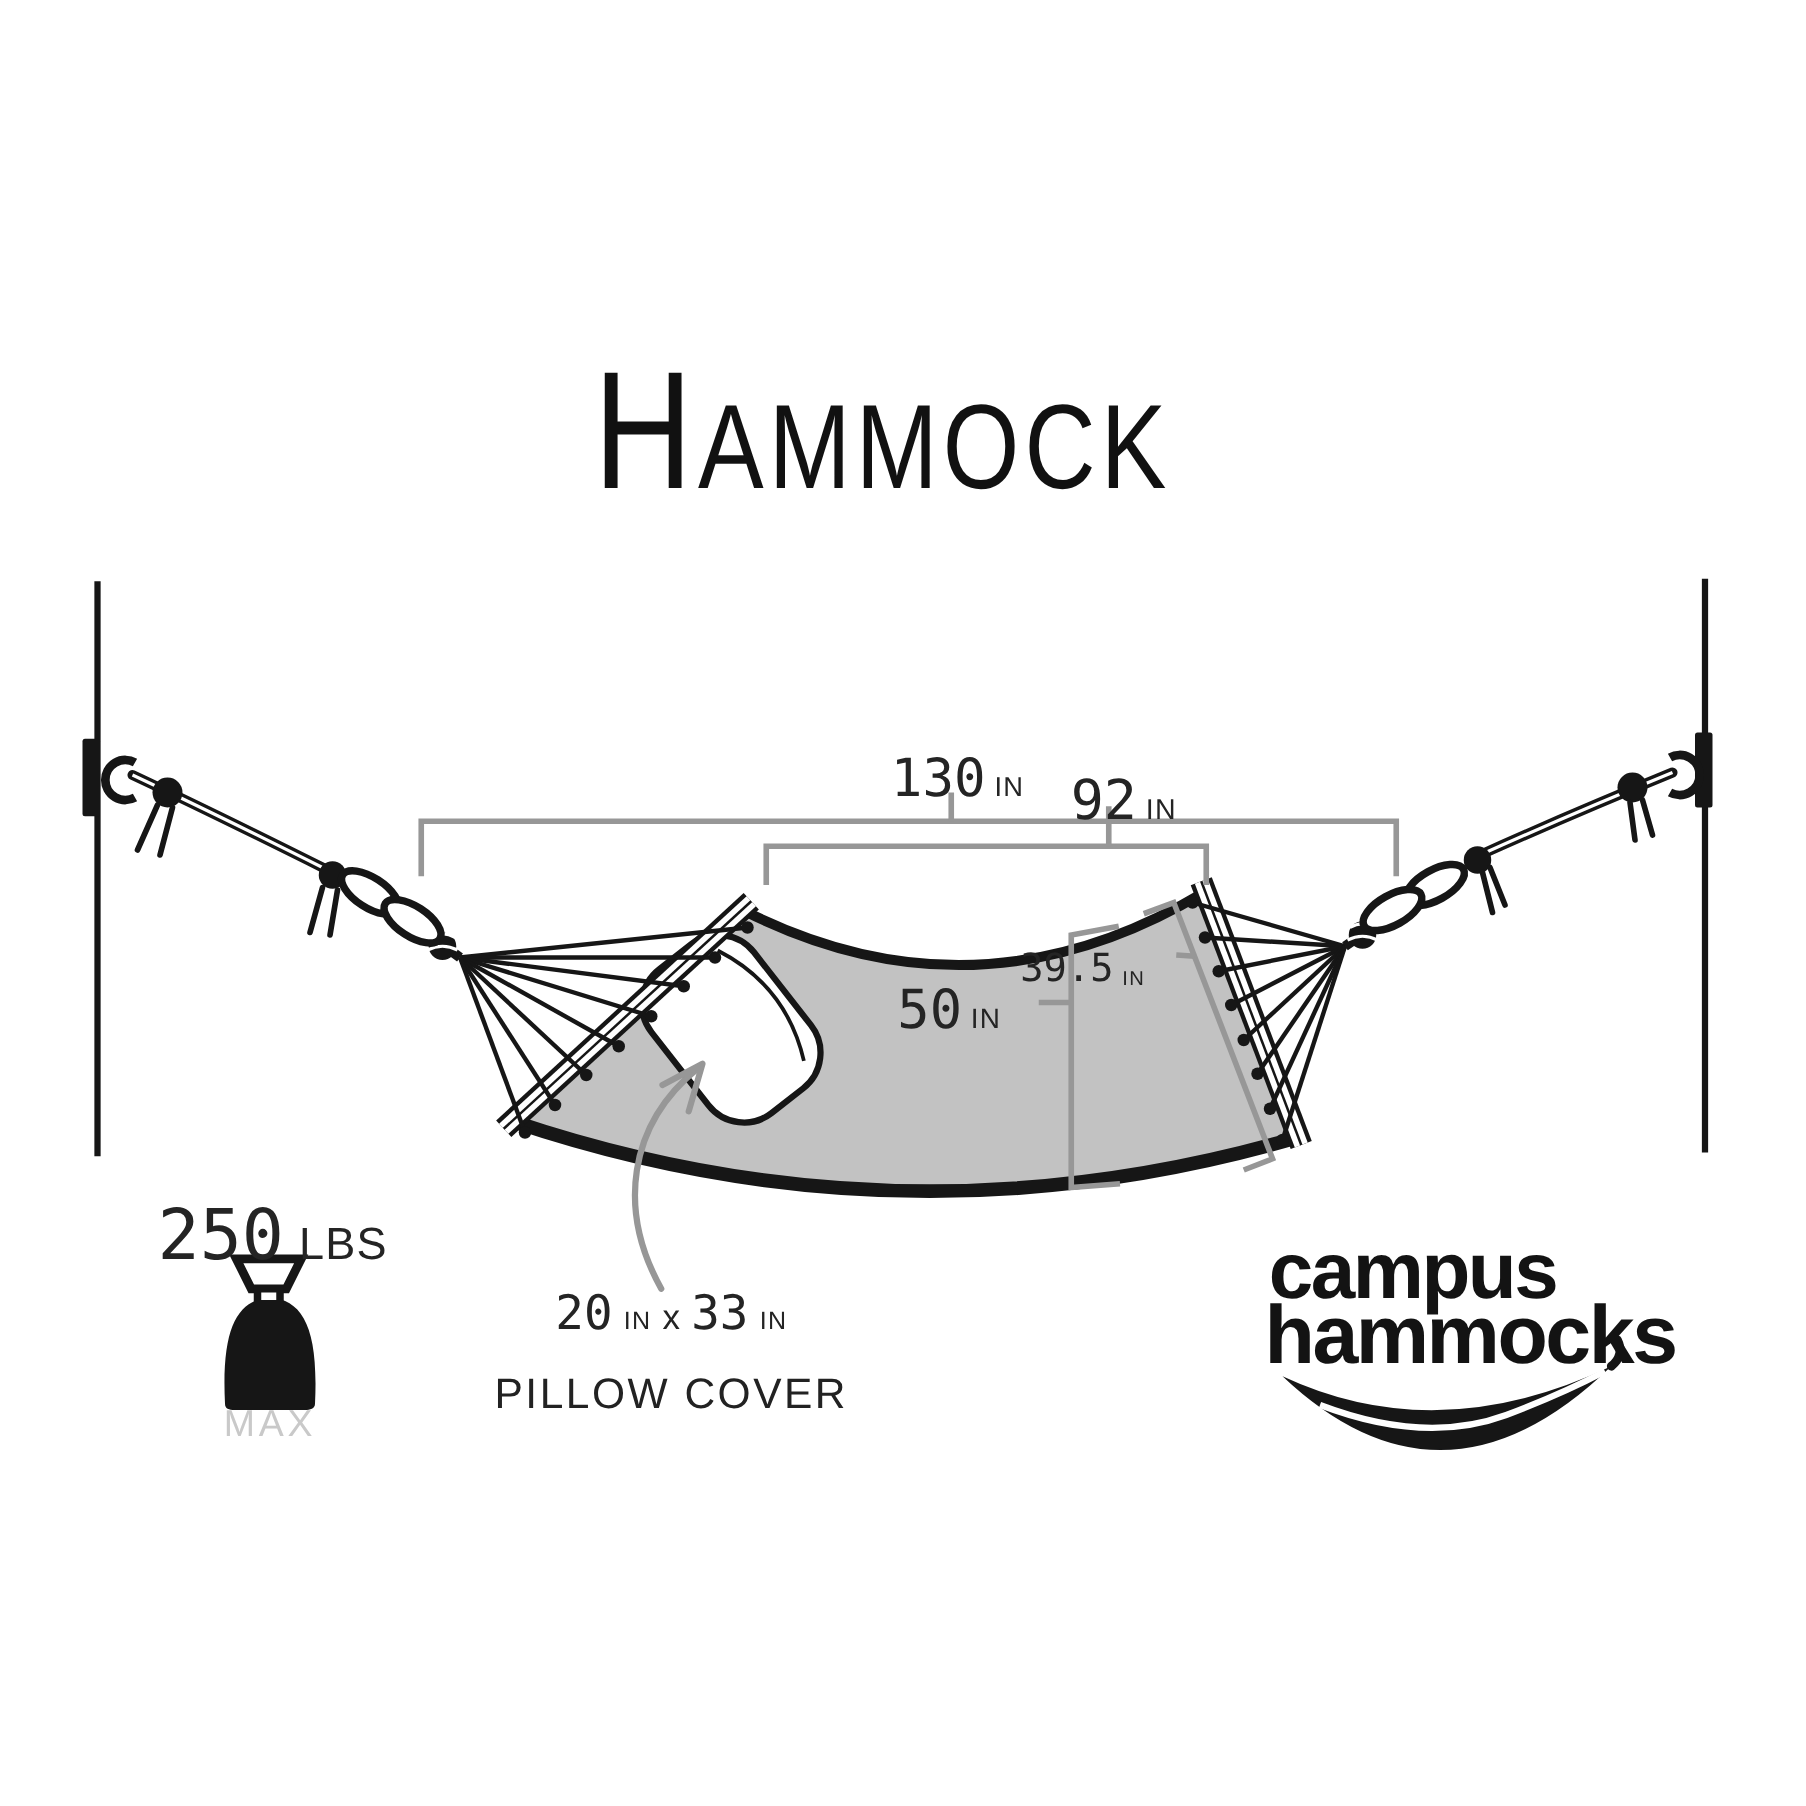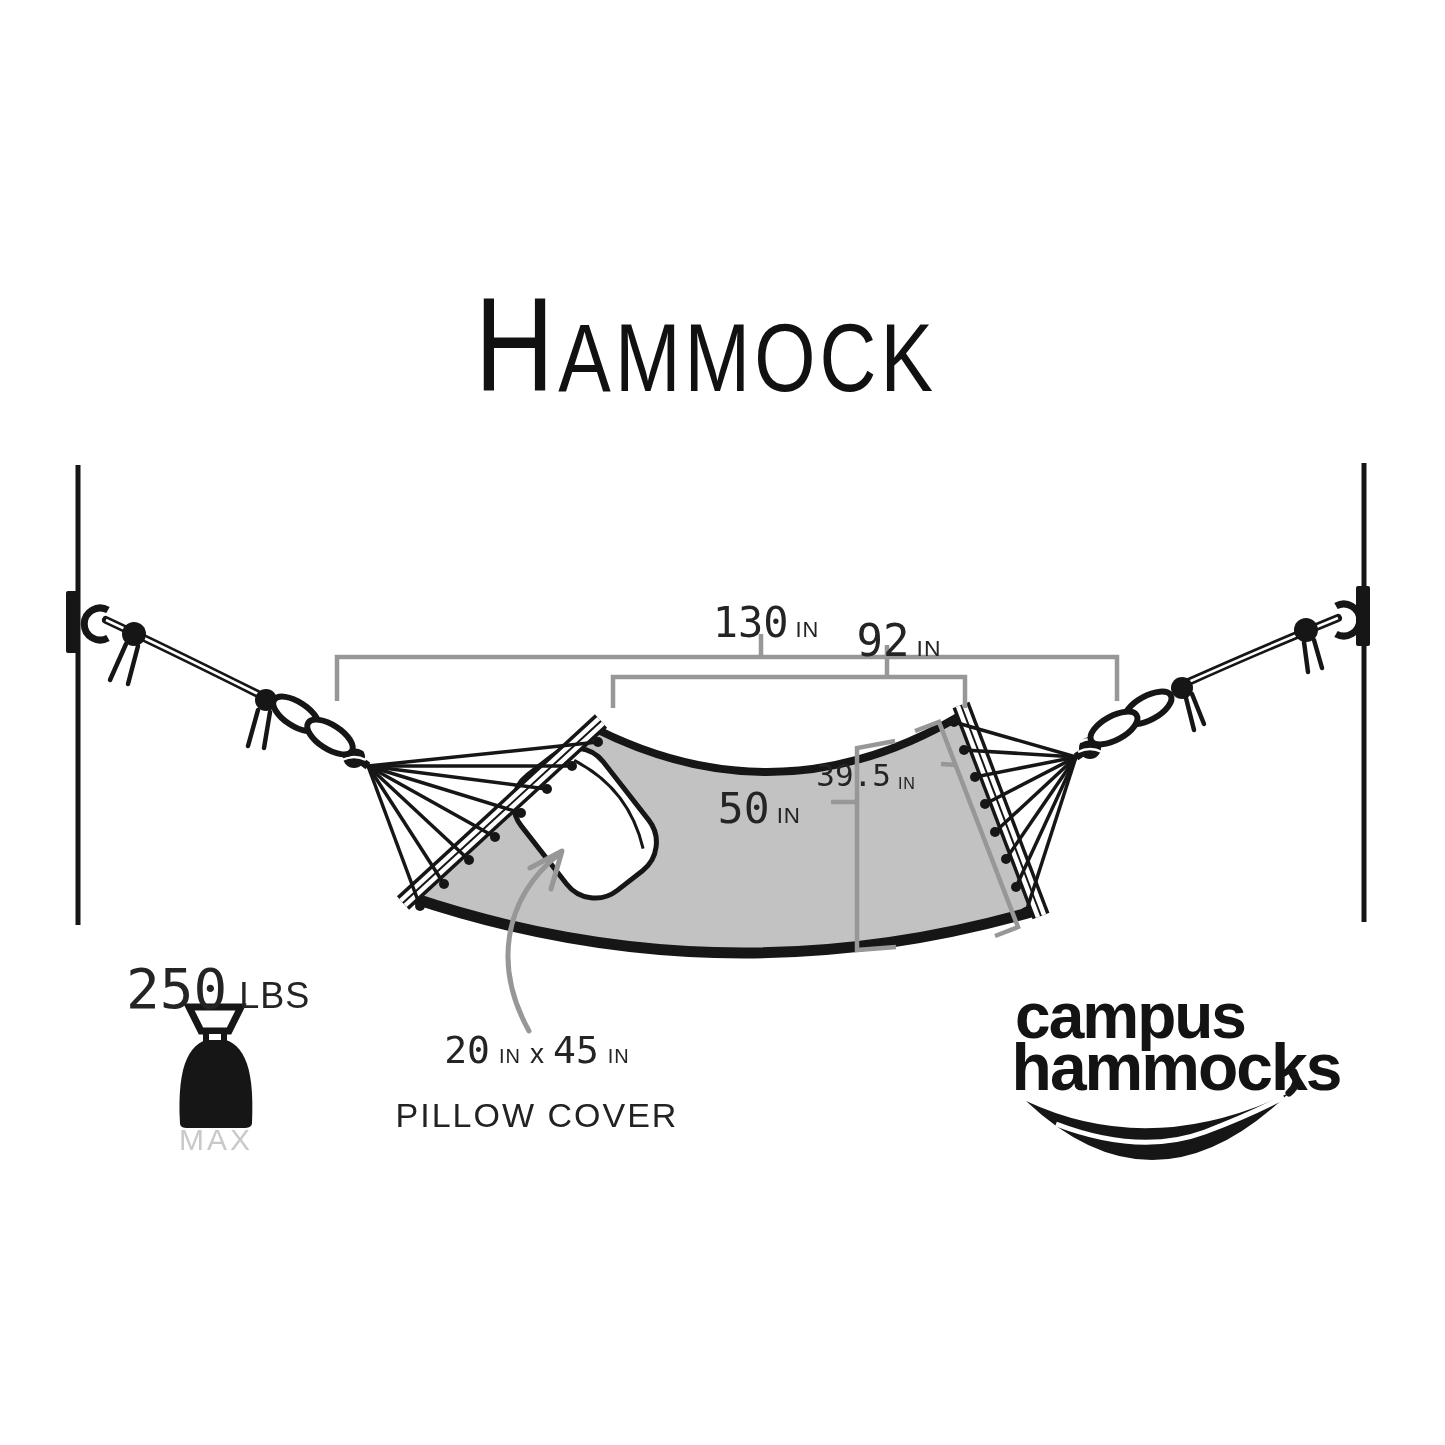--- a/index.html
+++ b/index.html
@@ -221,21 +221,21 @@
   <span class="v">250</span>
   <span class="u">LBS</span>
 </div>
 
 <div class="txt max">MAX</div>
 
 <div class="txt psize">
   <span class="n">20</span>
   <span class="u">IN</span>
   <span class="x">x</span>
-  <span class="n">45</span>
+  <span class="n">33</span>
   <span class="u">IN</span>
 </div>
 
 <div class="txt plabel">PILLOW COVER</div>
 
 <div class="txt brand brand2">hammocks</div>
 <div class="txt brand brand1">campus</div>
 
 </div>
 

